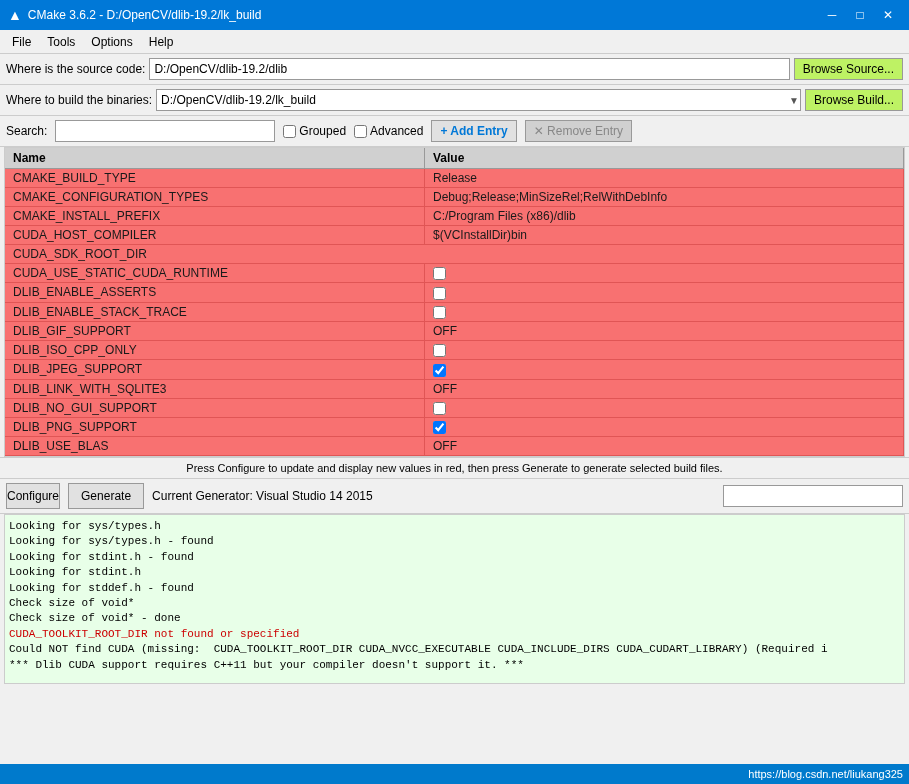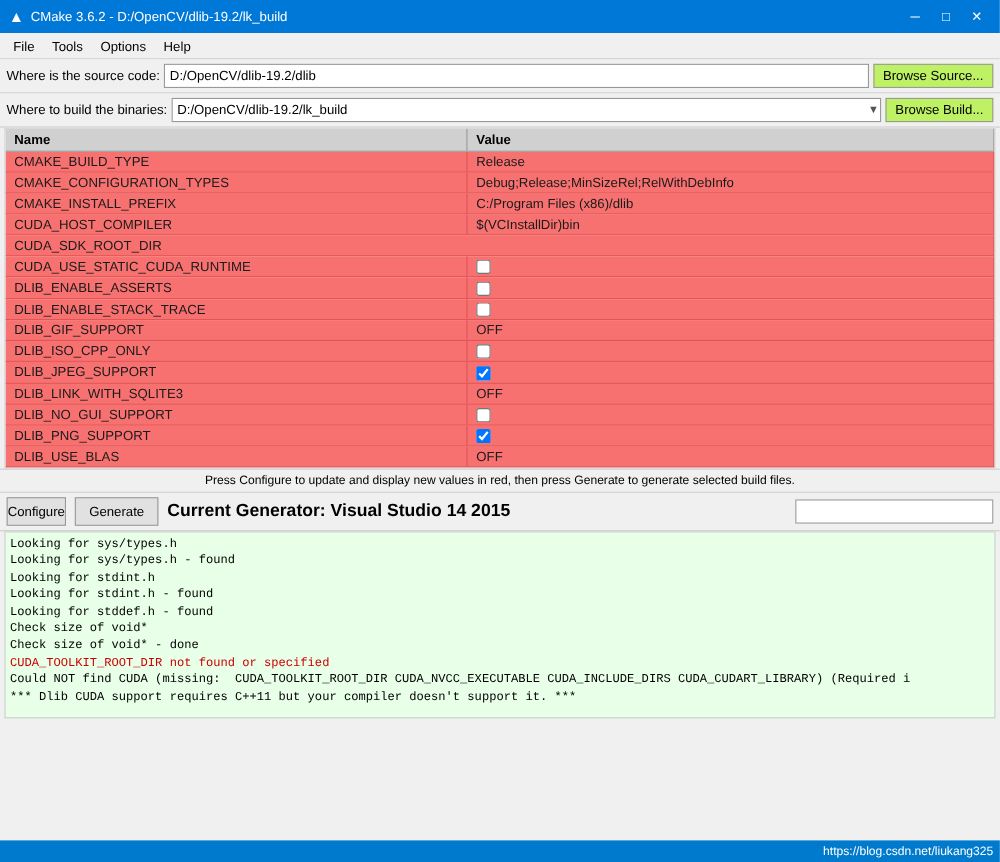--- a/index.html
+++ b/index.html
@@ -201,23 +201,22 @@
     }
     .btn-generate {
       height: 26px;
       padding: 0 12px;
       background: #e1e1e1;
       border: 1px solid #999;
       font-size: 12px;
       cursor: pointer;
     }
     .generator-label {
-      font-size: 16px;
+      font-size: 12px;
       flex: 1;
-      font-weight: bold;
     }
     .log-area {
       background: #e8ffe8;
       border: 1px solid #ccc;
       margin: 0 4px;
       overflow-y: auto;
       overflow-x: hidden;
       font-family: 'Courier New', monospace;
       font-size: 11px;
       padding: 4px;
@@ -298,20 +297,34 @@
 
   <div class="toolbar-row">
     <span class="toolbar-label">Where to build the binaries:</span>
     <div class="combo-wrapper">
       <input type="text" class="combo-text" value="D:/OpenCV/dlib-19.2/lk_build" style="">
       <span class="combo-arrow">▼</span>
     </div>
     <button class="toolbar-btn">Browse Build...</button>
   </div>
 
+  <div class="search-row">
+    <span class="toolbar-label">Search:</span>
+    <input type="text" class="search-input" style="">
+    <label class="checkbox-label">
+      <input type="checkbox" style="">
+      <span>Grouped</span>
+    </label>
+    <label class="checkbox-label">
+      <input type="checkbox" style="">
+      <span>Advanced</span>
+    </label>
+    <button class="btn-add-entry">+ Add Entry</button>
+    <button class="btn-remove-entry">✕ Remove Entry</button>
+  </div>
 
   <div class="table-container">
     <div class="table-header">
       <div class="table-header-cell">Name</div>
       <div class="table-header-cell">Value</div>
     </div>
 
     <div id="table-body">
         <div class="table-row">
           <div class="table-cell">CMAKE_BUILD_TYPE</div>
@@ -382,22 +395,22 @@
   <div class="bottom-toolbar">
     <button class="btn-configure">Configure</button>
     <button class="btn-generate">Generate</button>
     <span class="generator-label">Current Generator: Visual Studio 14 2015</span>
     <input type="text" style="width: 180px; height: 22px; border: 1px solid rgb(153, 153, 153);">
   </div>
 
   <div class="log-area" id="log-area">
       <div class="log-line">Looking for sys/types.h</div>
       <div class="log-line">Looking for sys/types.h - found</div>
+      <div class="log-line">Looking for stdint.h - found</div>
       <div class="log-line">Looking for stdint.h</div>
-      <div class="log-line">Looking for stdint.h - found</div>
       <div class="log-line">Looking for stddef.h - found</div>
       <div class="log-line">Check size of void*</div>
       <div class="log-line">Check size of void* - done</div>
       <div class="log-line error">CUDA_TOOLKIT_ROOT_DIR not found or specified</div>
       <div class="log-line">Could NOT find CUDA (missing:  CUDA_TOOLKIT_ROOT_DIR CUDA_NVCC_EXECUTABLE CUDA_INCLUDE_DIRS CUDA_CUDART_LIBRARY) (Required i</div>
       <div class="log-line">*** Dlib CUDA support requires C++11 but your compiler doesn't support it. ***</div>
     </div>
 
   <div class="bottom-status">
     <span>https://blog.csdn.net/liukang325</span>

